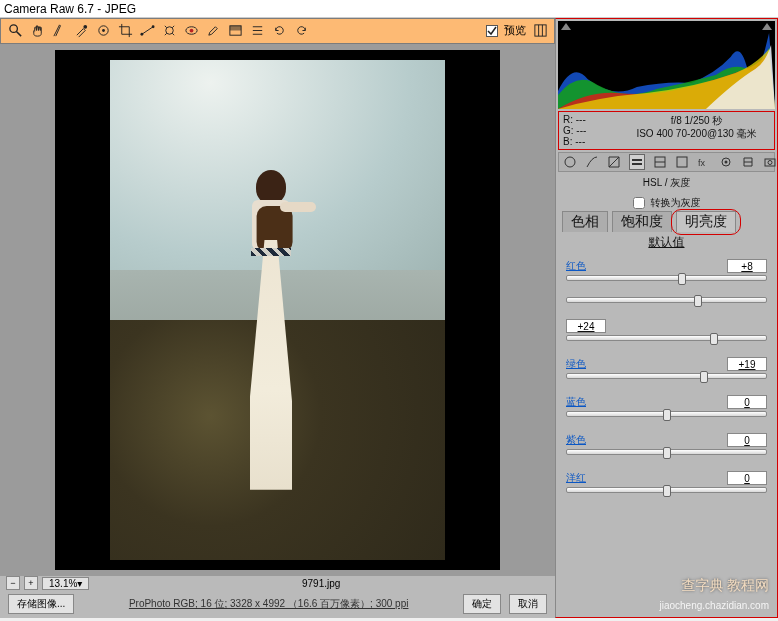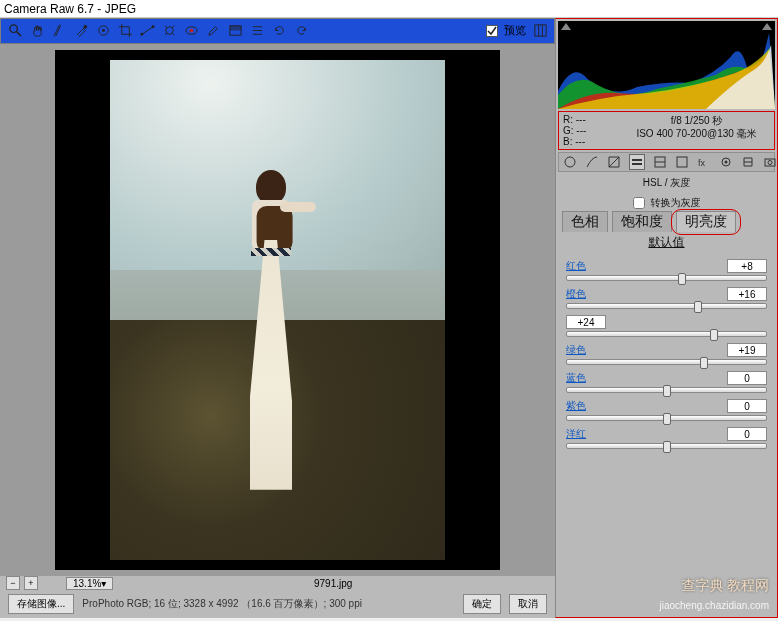--- a/index.html
+++ b/index.html
@@ -1,43 +1,43 @@
 <!DOCTYPE html>
 <html><head>
 <meta charset="utf-8">
 <style>
 * { margin: 0; padding: 0; box-sizing: border-box; font-family: "SimSun", "Microsoft YaHei", sans-serif; }
 body { width: 778px; height: 621px; background: #f0f0f0; overflow: hidden; font-size: 11px; }
 .titlebar { height: 18px; background: #fff; border-bottom: 1px solid #ccc; padding-left: 4px; line-height: 18px; font-size: 12px; }
 .content { display: flex; height: 600px; }
 .left-panel { width: 555px; display: flex; flex-direction: column; background: #9b9b9b; }
-.toolbar { height: 30px; background: #1d4ed8; border: 1px solid #7c7c7c; display: flex; align-items: center; padding: 0 6px; gap: 6px; }
+.toolbar { height: 30px; background: #fdba74; border: 1px solid #7c7c7c; display: flex; align-items: center; padding: 0 6px; gap: 6px; }
 .toolbar .spacer { flex: 1; }
 .tool-icon { width: 16px; height: 16px; display: flex; align-items: center; justify-content: center; cursor: pointer; }
 .tool-icon svg { width: 15px; height: 15px; }
 .preview-area { flex: 1; background: #9b9b9b; position: relative; display: flex; align-items: center; justify-content: center; padding: 6px; }
 .happy-frame { width: 445px; height: 520px; background: #000; display: flex; align-items: center; justify-content: center; }
 .photo-box { width: 335px; height: 500px; background: linear-gradient(to bottom, #b9cfd0 0%, #cdd8cd 35%, #8b9d87 45%, #6b7250 55%, #7a6a3f 70%, #4f4027 100%); position: relative; overflow: hidden; }
 .photo-box .sky { position: absolute; inset: 0 0 55% 0; background: radial-gradient(ellipse at 30% 10%, #edf2ef 0%, #b7cccc 60%, #9fb4b2 100%); }
 .photo-box .water { position: absolute; top: 42%; left: 0; right: 0; height: 15%; background: linear-gradient(to bottom, #a8b4af, #9aa59f); }
 .photo-box .rocks { position: absolute; bottom: 0; left: 0; right: 0; height: 48%; background: radial-gradient(circle at 30% 40%, #5c5332 0%, #3b3420 40%, #2f2a1b 100%); }
 .photo-box .figure { position: absolute; left: 48%; top: 22%; width: 90px; height: 320px; transform: translateX(-50%); }
 .photo-box .head { position: absolute; top: 0; left: 50%; transform: translateX(-50%); width: 30px; height: 34px; background: #3b2315; border-radius: 50% 50% 45% 45%; }
 .photo-box .torso { position: absolute; top: 30px; left: 50%; transform: translateX(-50%); width: 38px; height: 50px; background: #e8decf; border-radius: 6px; }
 .photo-box .fur { position: absolute; top: 36px; left: 50%; transform: translateX(-40%); width: 36px; height: 46px; background: #4b2f17; border-radius: 10px; }
 .photo-box .arm { position: absolute; top: 32px; left: 60%; width: 36px; height: 10px; background: #e6d9c6; border-radius: 5px; }
 .photo-box .dress { position: absolute; top: 70px; left: 50%; transform: translateX(-50%); width: 42px; height: 250px; background: linear-gradient(to bottom, #ede5d3 0%, #f2ecdb 60%, #e8e0cd 100%); clip-path: polygon(35% 0, 65% 0, 120% 100%, -20% 100%); }
 .photo-box .belt { position: absolute; top: 78px; left: 50%; transform: translateX(-50%); width: 40px; height: 8px; background: repeating-linear-gradient(45deg, #1e2a3a 0 4px, #d0cfc7 4px 8px); }
 .status-row { height: 18px; background: #bababa; display: flex; align-items: center; padding: 0 6px; gap: 4px; font-size: 10px; }
 .status-row .center { flex: 1; text-align: center; }
 .footer-row { height: 32px; background: #bababa; display: flex; align-items: center; padding: 0 8px; gap: 8px; font-size: 10px; }
-.footer-row .desc { flex: 1; text-align: left; color: #333; }
+.footer-row .desc { flex: 1; text-align: center; color: #333; text-decoration: underline; }
 .btn { background: #e3e3e3; border: 1px solid #888; padding: 2px 8px; font-size: 10px; cursor: pointer; }
 .mini-btn { width: 14px; height: 14px; background: #e3e3e3; border: 1px solid #888; display: inline-flex; align-items: center; justify-content: center; font-size: 9px; cursor: pointer; }
-.zoom-val { background: #e3e3e3; border: 1px solid #888; padding: 0 6px; font-size: 10px; display: inline-flex; align-items: center; margin-left: 24px; }
+.zoom-val { background: #e3e3e3; border: 1px solid #888; padding: 0 6px; font-size: 10px; display: inline-flex; align-items: center; }
 
 .right-panel { width: 223px; background: #b9b9b9; border: 1px solid #d30000; display: flex; flex-direction: column; font-size: 10px; color: #111; border-left: 1px solid #888; }
 .histogram { height: 88px; background: #000; position: relative; margin: 2px; }
 .histogram svg { width: 100%; height: 100%; display: block; }
 .hist-tri { position: absolute; top: 2px; width: 0; height: 0; border-left: 5px solid transparent; border-right: 5px solid transparent; border-bottom: 7px solid #888; }
 .hist-tri.left { left: 3px; }
 .hist-tri.right { right: 3px; }
 .exif-box { border: 1px solid #d30000; margin: 0 2px; padding: 2px 4px; display: flex; gap: 6px; font-size: 10px; }
 .exif-l { width: 54px; }
 .exif-r { flex: 1; line-height: 13px; text-align: center; }
@@ -45,21 +45,21 @@
 .panel-tab-icon { width: 16px; height: 16px; display: inline-flex; align-items: center; justify-content: center; }
 .panel-title { text-align: center; padding: 2px 0; background: #b9b9b9; }
 .gray-row { text-align: center; padding: 4px 0; display: flex; align-items: center; justify-content: center; gap: 6px; }
 .gray-row input[type="checkbox"] { width: 12px; height: 12px; }
 .sub-tabs { display: flex; padding: 0 6px; gap: 4px; height: 18px; align-items: flex-end; }
 .sub-tab { padding: 1px 8px; border: 1px solid #888; border-bottom: none; background: #adadad; font-size: 14px; cursor: pointer; }
 .sub-tab.active { background: #c4c4c4; position: relative; }
 .sub-tab.active::after { content: ""; position: absolute; inset: -3px -6px -3px -6px; border: 1px solid #d30000; border-radius: 10px; pointer-events: none; }
 .default-label { text-align: center; padding: 2px 0; text-decoration: underline; font-size: 12px; }
 .sliders { flex: 1; padding: 6px 10px 6px 10px; overflow: auto; }
-.slider-row { margin-bottom: 6px; }
+.slider-row { margin-bottom: 16px; text-decoration: underline; }
 .slider-head { display: flex; align-items: center; margin-bottom: 2px; }
 .slider-label { flex: 1; color: #0b57c4; font-size: 10px; text-decoration: underline; }
 .slider-val { width: 40px; height: 14px; background: #fff; border: 1px solid #888; font-size: 10px; text-align: center; line-height: 12px; }
 .slider-track { position: relative; height: 6px; background: linear-gradient(to bottom, #fff, #d7d7d7); border: 1px solid #888; border-radius: 2px; }
 .slider-thumb { position: absolute; top: -3px; width: 8px; height: 12px; background: #e6e6e6; border: 1px solid #666; border-radius: 2px; transform: translateX(-50%); }
 .right-footer { height: 28px; display: flex; align-items: center; justify-content: space-between; padding: 0 8px; gap: 6px; }
 .watermark1 { position: absolute; right: 8px; bottom: 22px; font-size: 14px; color: rgba(255,230,200,.9); text-shadow: 0 0 3px rgba(0,0,0,.6); pointer-events: none; font-family: "Microsoft YaHei"; }
 .watermark2 { position: absolute; right: 8px; bottom: 6px; font-size: 10px; color: rgba(255,255,255,.85); pointer-events: none; }
 .cb-box { width:12px; height:12px; border:1px solid #555; display:inline-flex; align-items:center; justify-content:center; background:#fff; }
 </style>
@@ -307,24 +307,20 @@
         <div class="slider-row">
           <div class="slider-head">
             <span class="slider-label">红色</span>
             <input class="slider-val" value="+8" style="">
           </div>
           <div class="slider-track">
             <div class="slider-thumb" style="left:58%"></div>
           </div>
         </div>
         <div class="slider-row">
-          <div class="slider-head">
-            <span class="slider-label">橙色</span>
-            <input class="slider-val" value="+16" style="">
-          </div>
           <div class="slider-track">
             <div class="slider-thumb" style="left:66%"></div>
           </div>
         </div>
         <div class="slider-row">
           <div class="slider-head">
             <input class="slider-val" value="+24" style="">
           </div>
           <div class="slider-track">
             <div class="slider-thumb" style="left:74%"></div>

